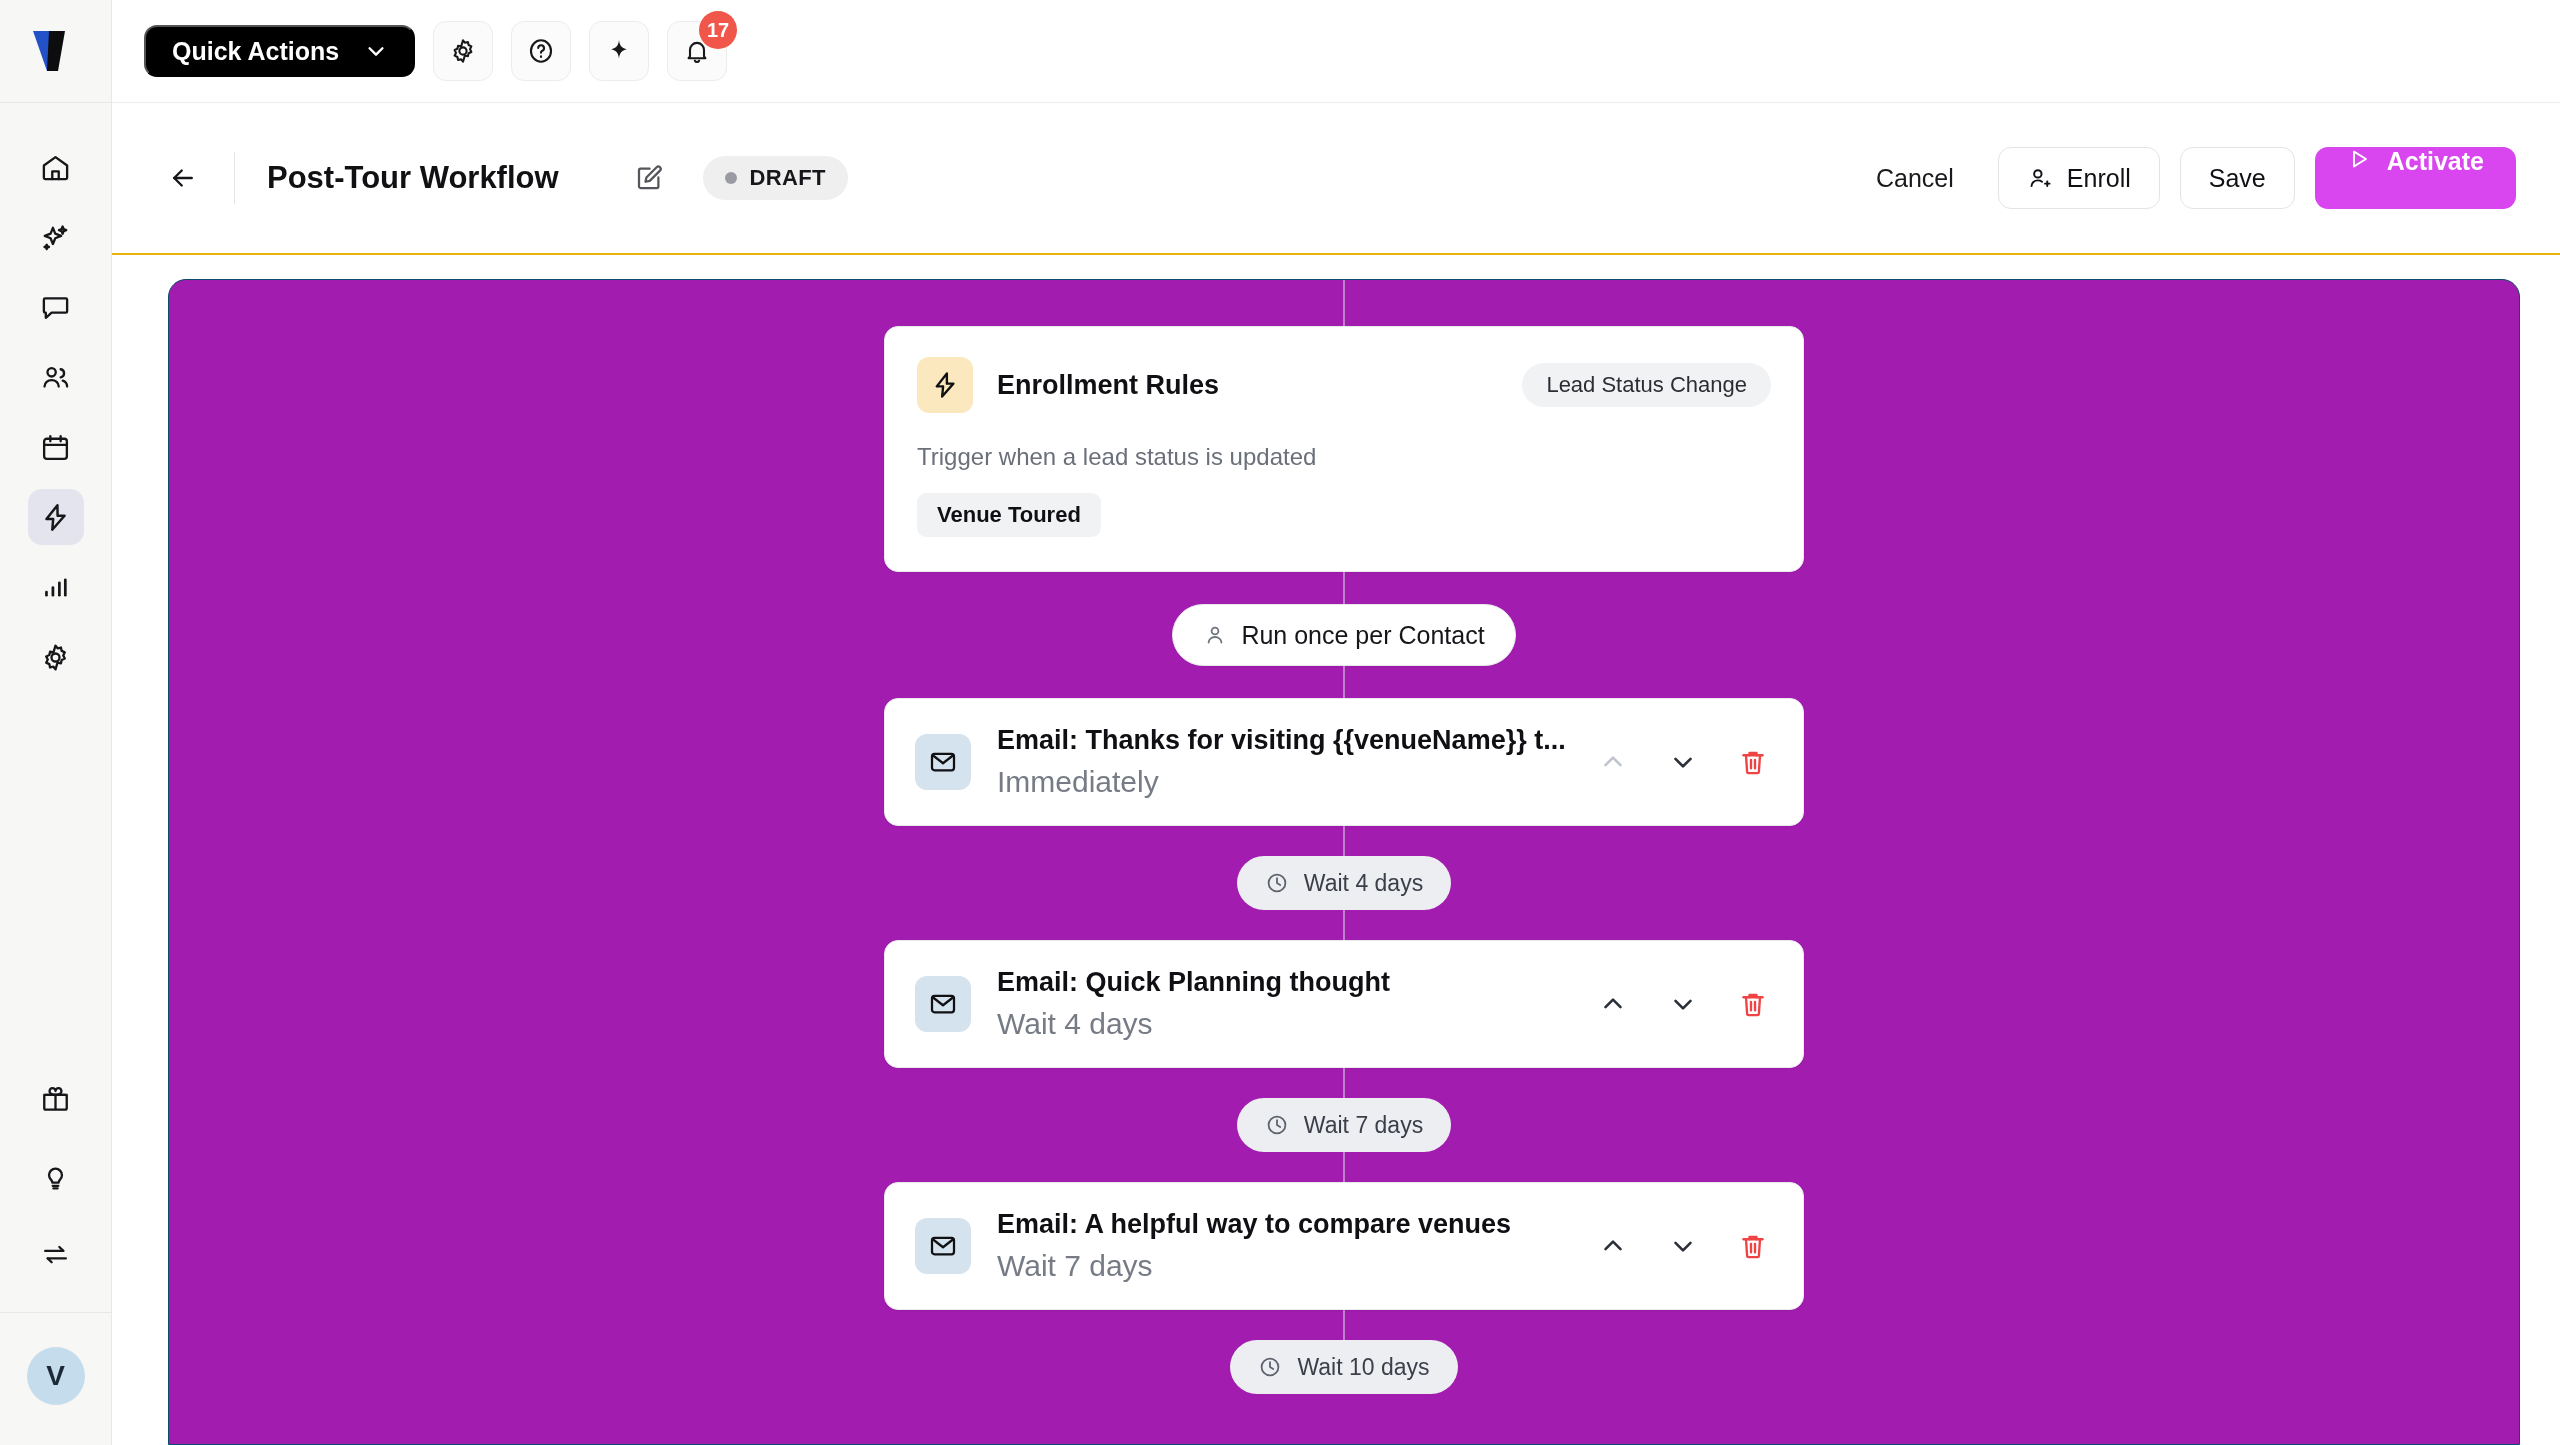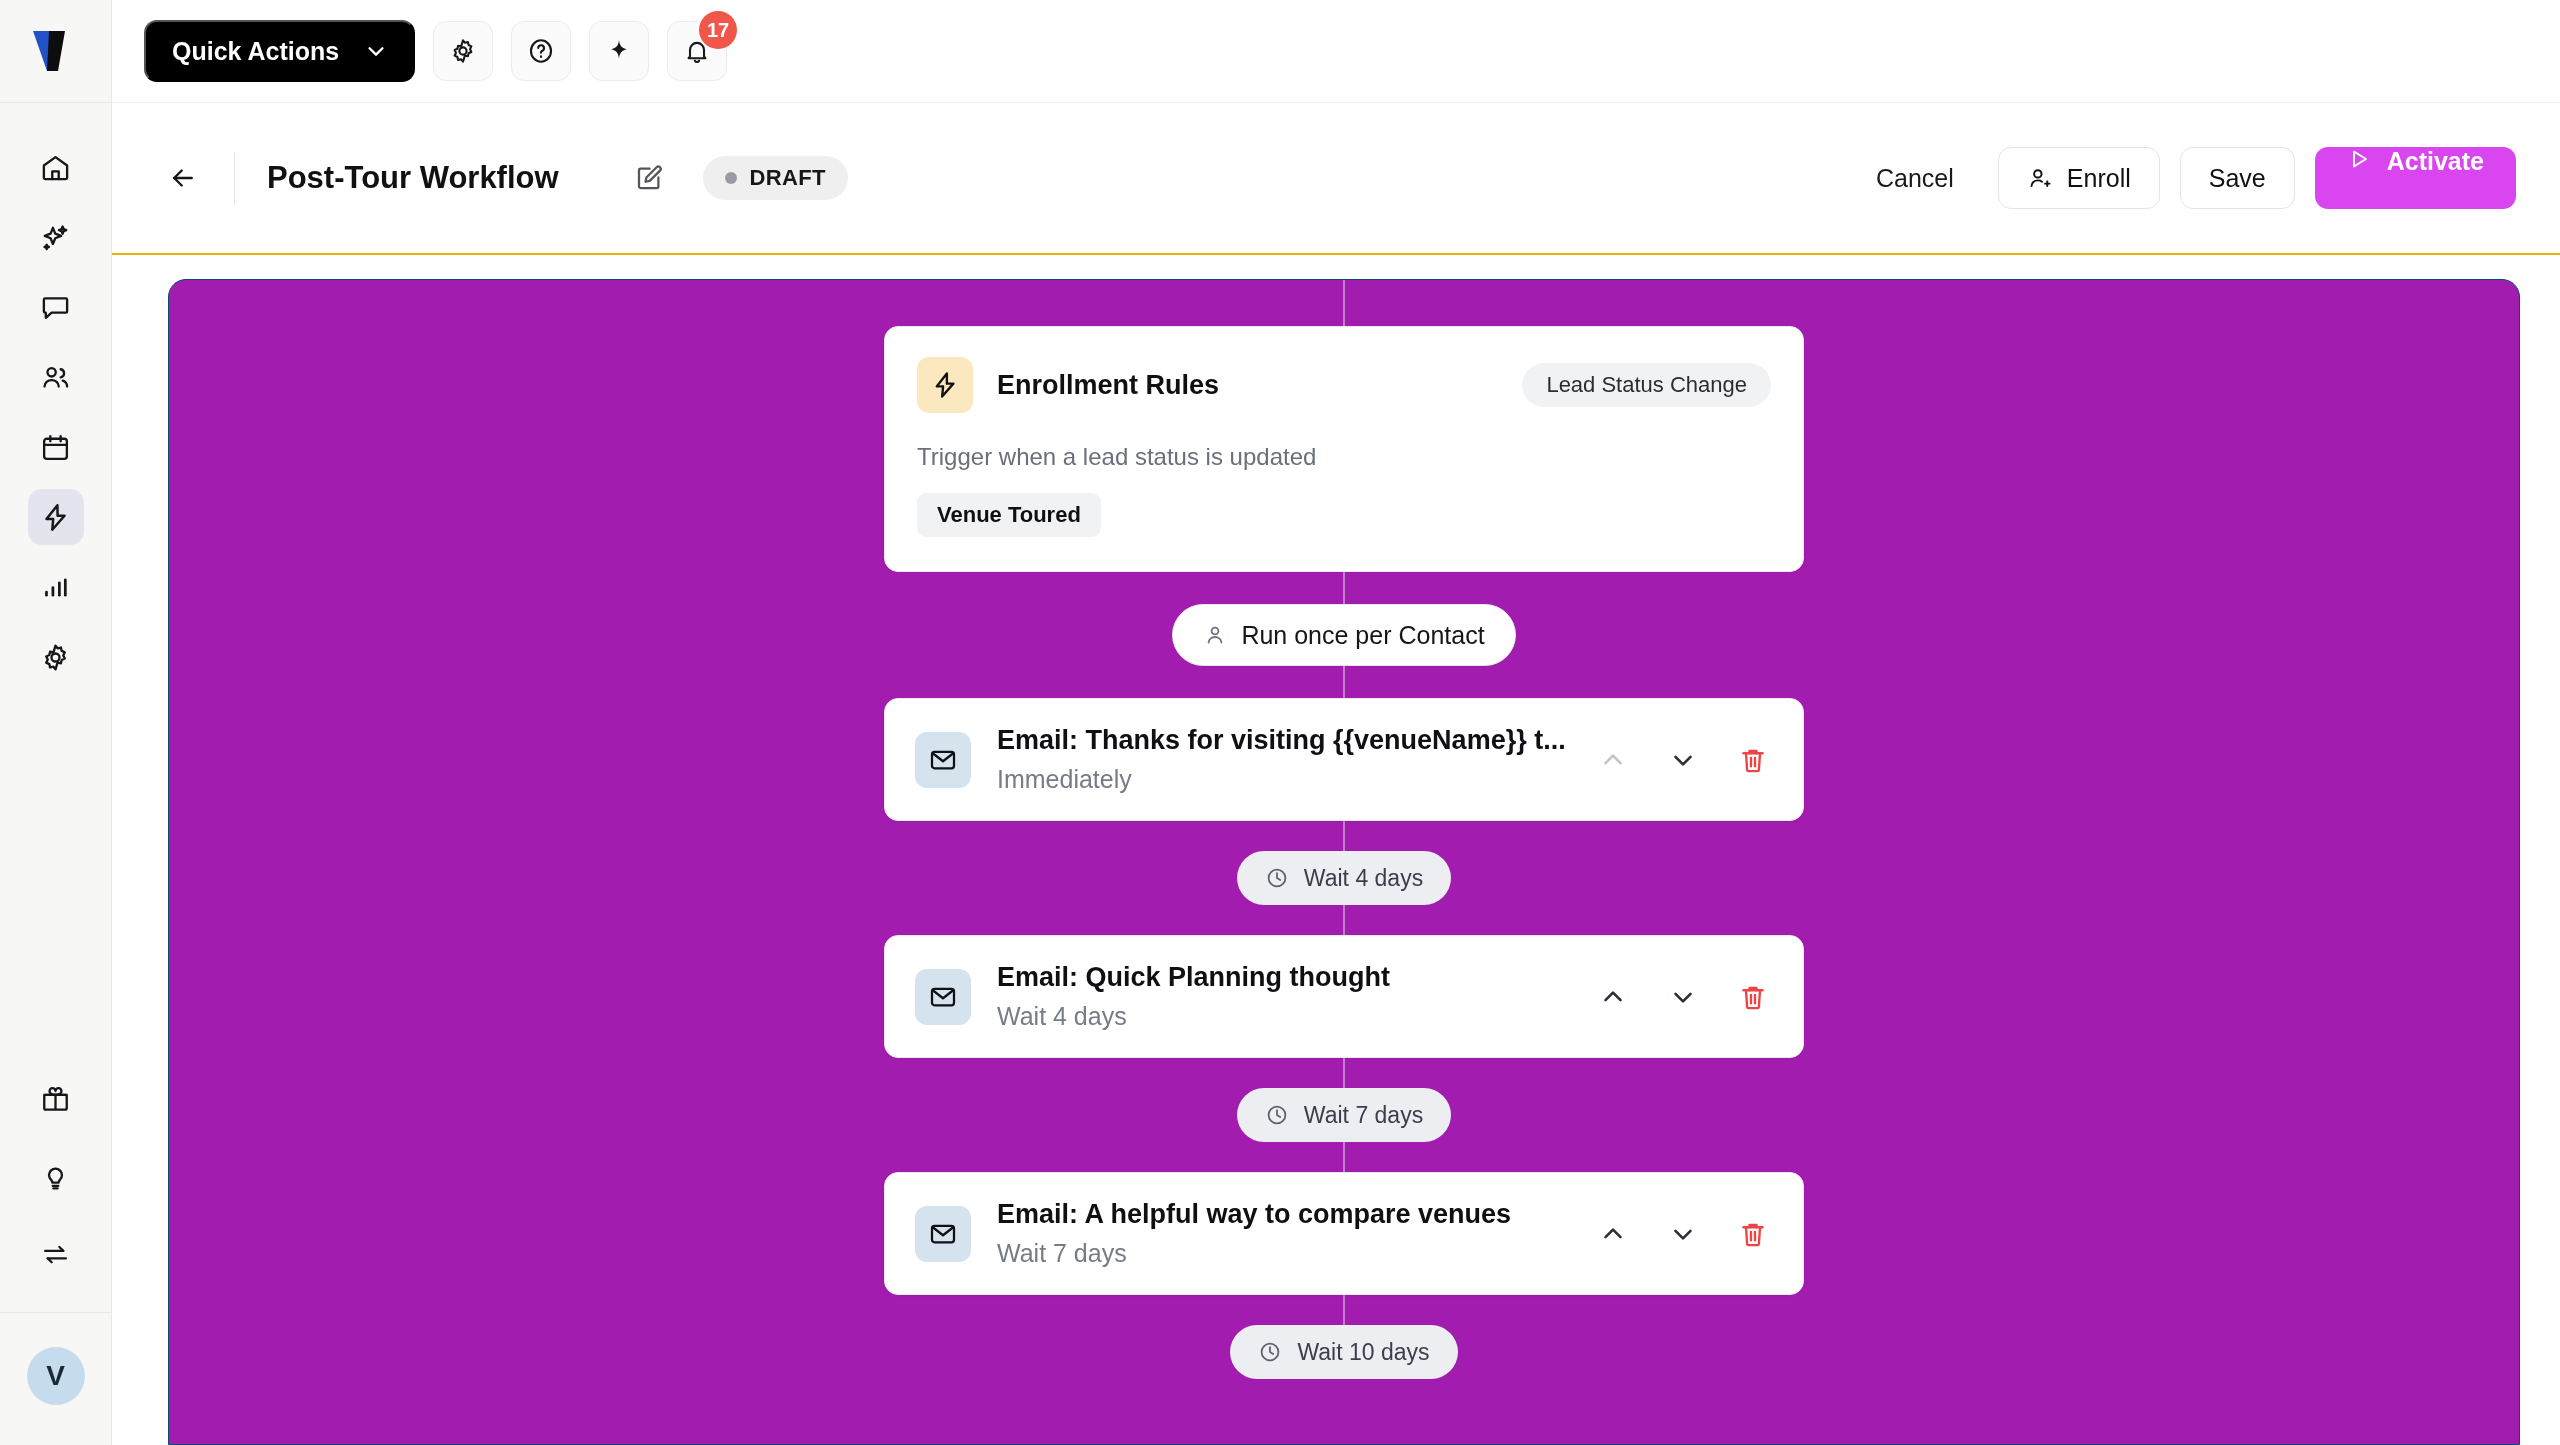--- a/index.html
+++ b/index.html
@@ -62,21 +62,21 @@
     padding: 0 24px; max-width: 1790px;
   }
   .search svg { width: 26px; height: 26px; color: #8b8b8f; flex: 0 0 26px; }
   .search input {
     border: none; outline: none; background: transparent;
     font-family: "Liberation Sans", sans-serif;
     font-size: 24px; color: #3c3c40; width: 100%;
   }
   .search input::placeholder { color: #8c8c92; }
   .quick-actions {
-    height: 62px; background: #000000; color: #ffffff;
+    height: 52px; background: #000000; color: #ffffff;
     border-radius: 13px; display: flex; align-items: center; gap: 26px;
     padding: 0 26px; font-size: 25px; font-weight: 700;
     white-space: nowrap;
   }
   .quick-actions svg { width: 22px; height: 22px; }
   .icon-btn {
     width: 60px; height: 60px; border-radius: 13px;
     border: 1px solid #ececec; background: #fbfbfb;
     display: flex; align-items: center; justify-content: center;
     position: relative; color: #18181b; flex: 0 0 60px;
@@ -196,21 +196,21 @@
     height: 54px; background: #edeef1; border-radius: 27px;
     display: inline-flex; align-items: center; gap: 15px; padding: 0 28px;
     font-size: 23px; color: #3b3f49;
   }
   .wait-pill svg { width: 24px; height: 24px; color: #5e636e; }
 
   
   .step-card { display: flex; align-items: center; padding: 26px 30px; min-height: 122px; }
   .step-texts { margin-left: 26px; min-width: 0; }
   .step-title { font-size: 27px; font-weight: 700; color: #101014; white-space: nowrap; overflow: hidden; text-overflow: ellipsis; }
-  .step-sub { margin-top: 9px; font-size: 25px; color: #767b85; }
+  .step-sub { margin-top: 9px; font-size: 30px; color: #767b85; }
   .step-actions { margin-left: auto; display: flex; align-items: center; gap: 30px; padding-left: 26px; }
   .chev-btn { width: 40px; height: 40px; display: flex; align-items: center; justify-content: center; color: #2b3038; }
   .chev-btn.disabled { color: #bfc4cd; }
   .chev-btn svg { width: 30px; height: 30px; }
   .trash-btn { width: 40px; height: 40px; display: flex; align-items: center; justify-content: center; color: #ef4444; }
   .trash-btn svg { width: 30px; height: 30px; }
 </style>
 </head>
 <body>
 

